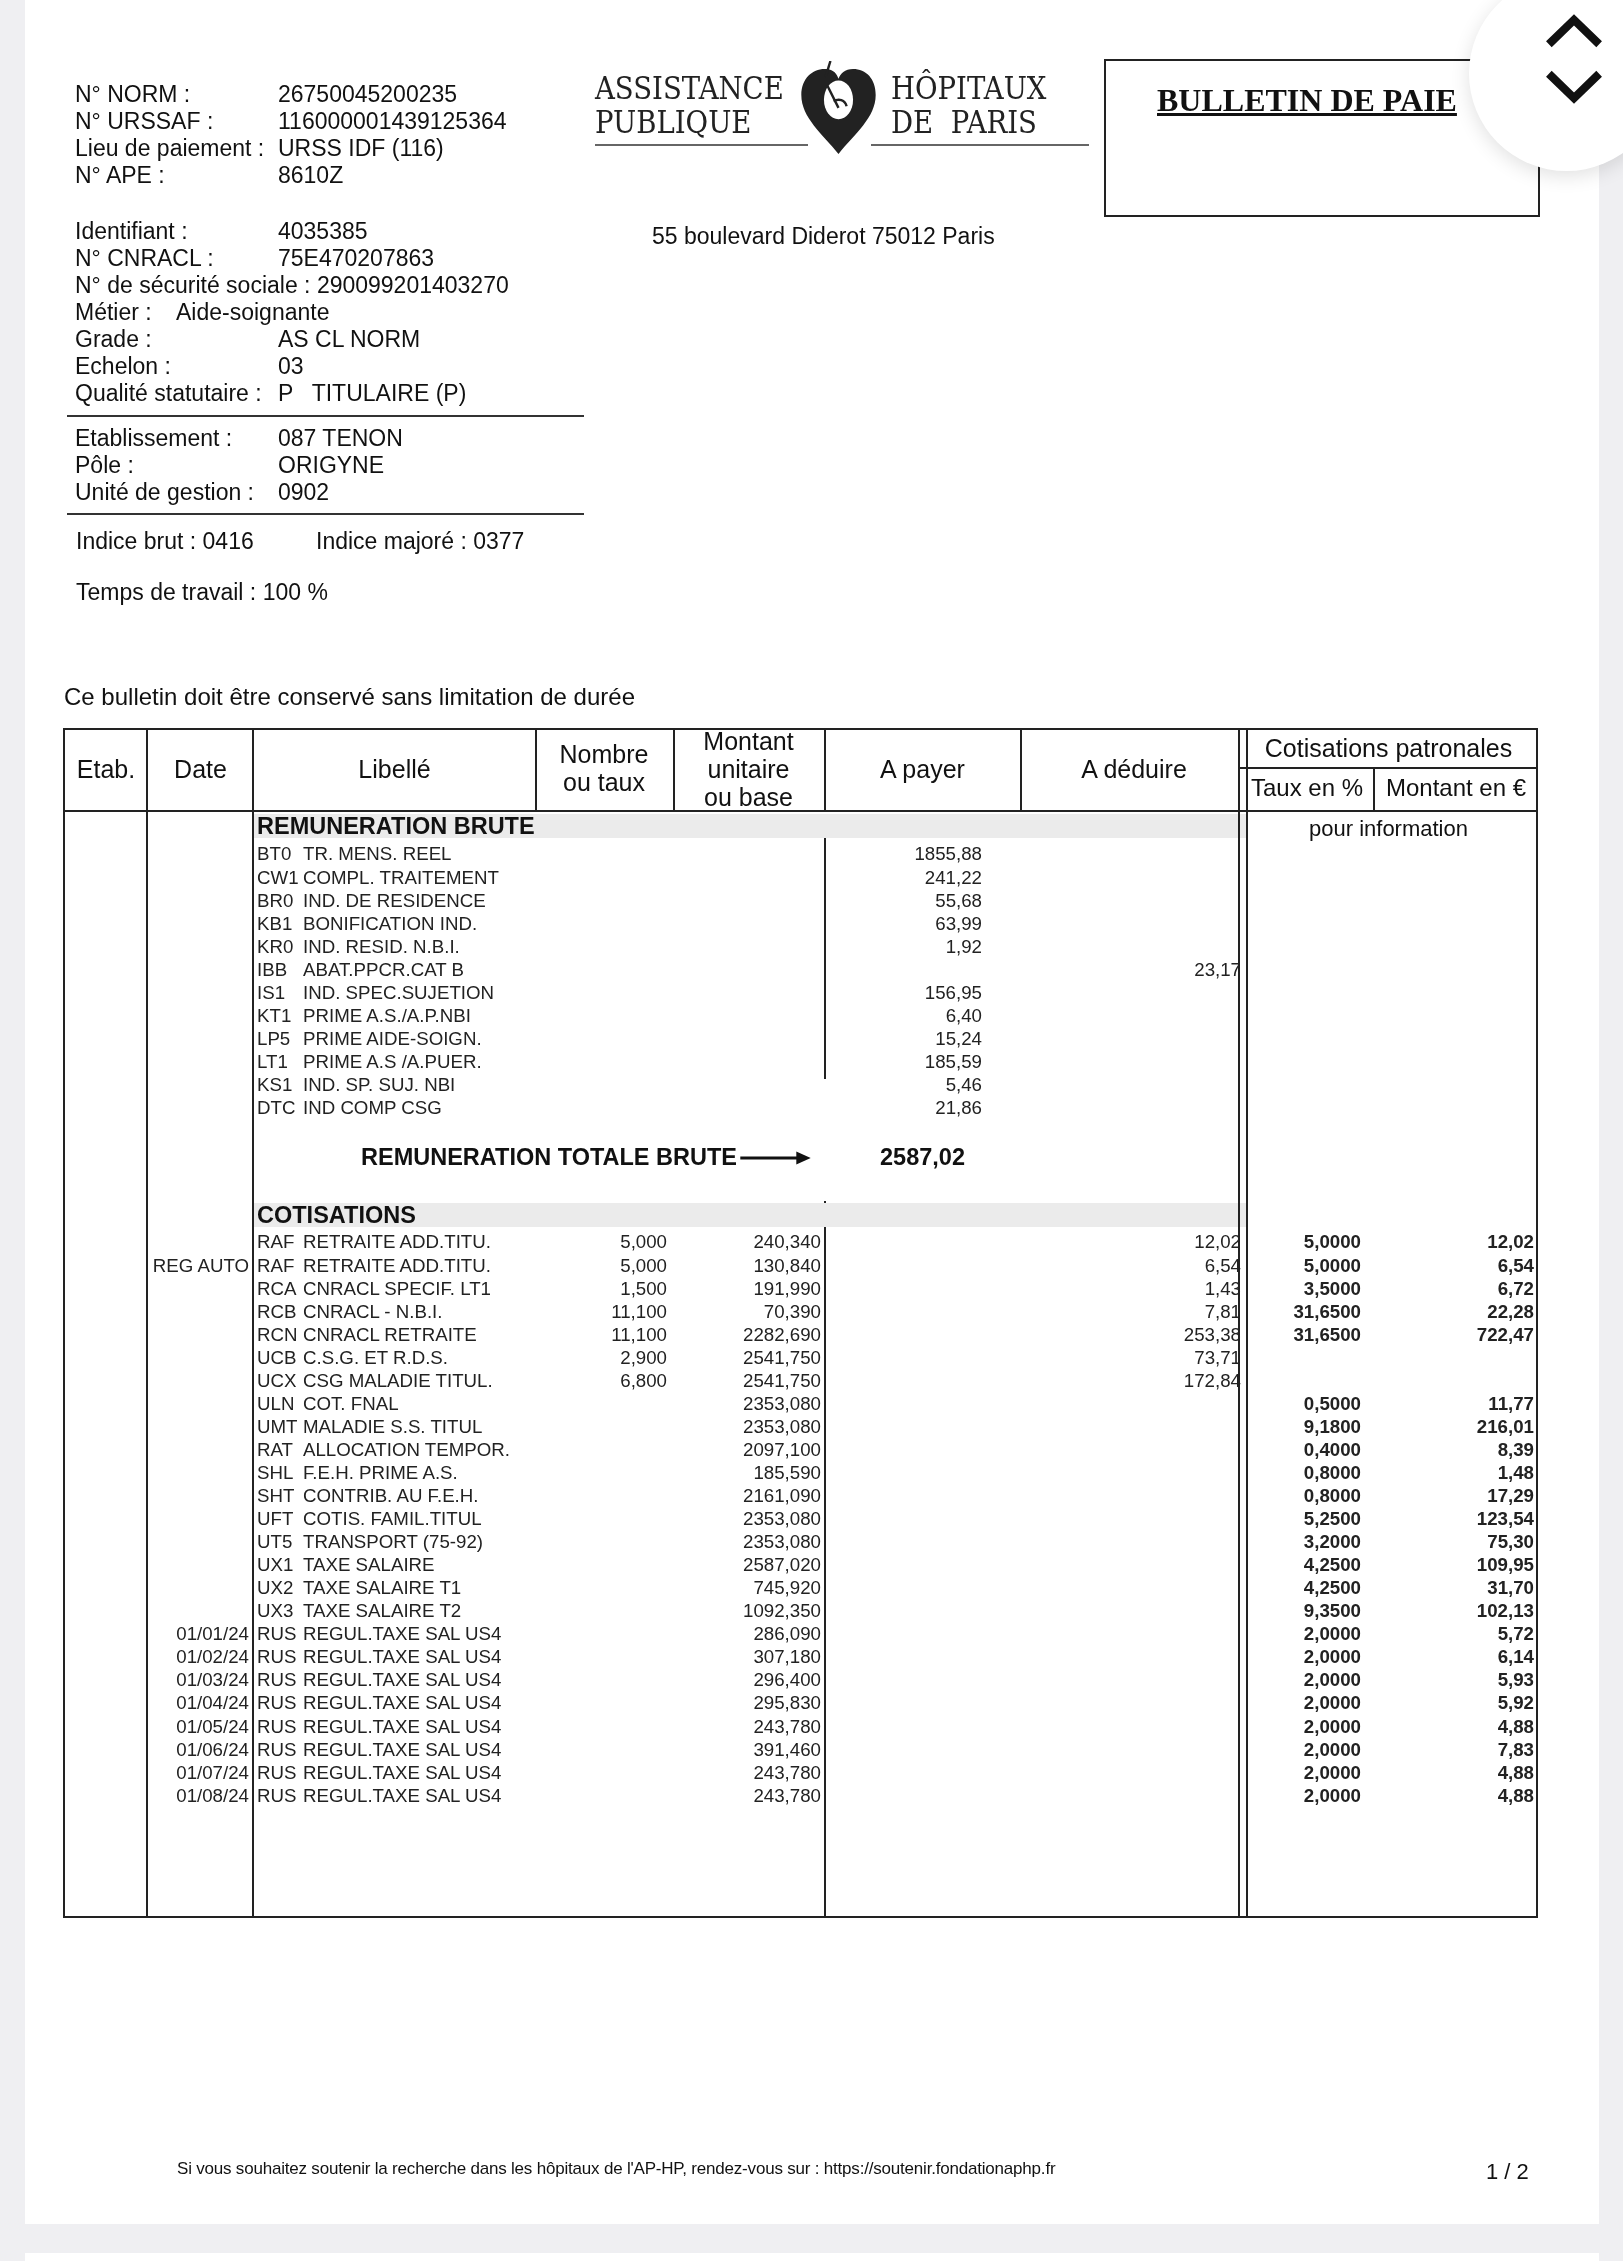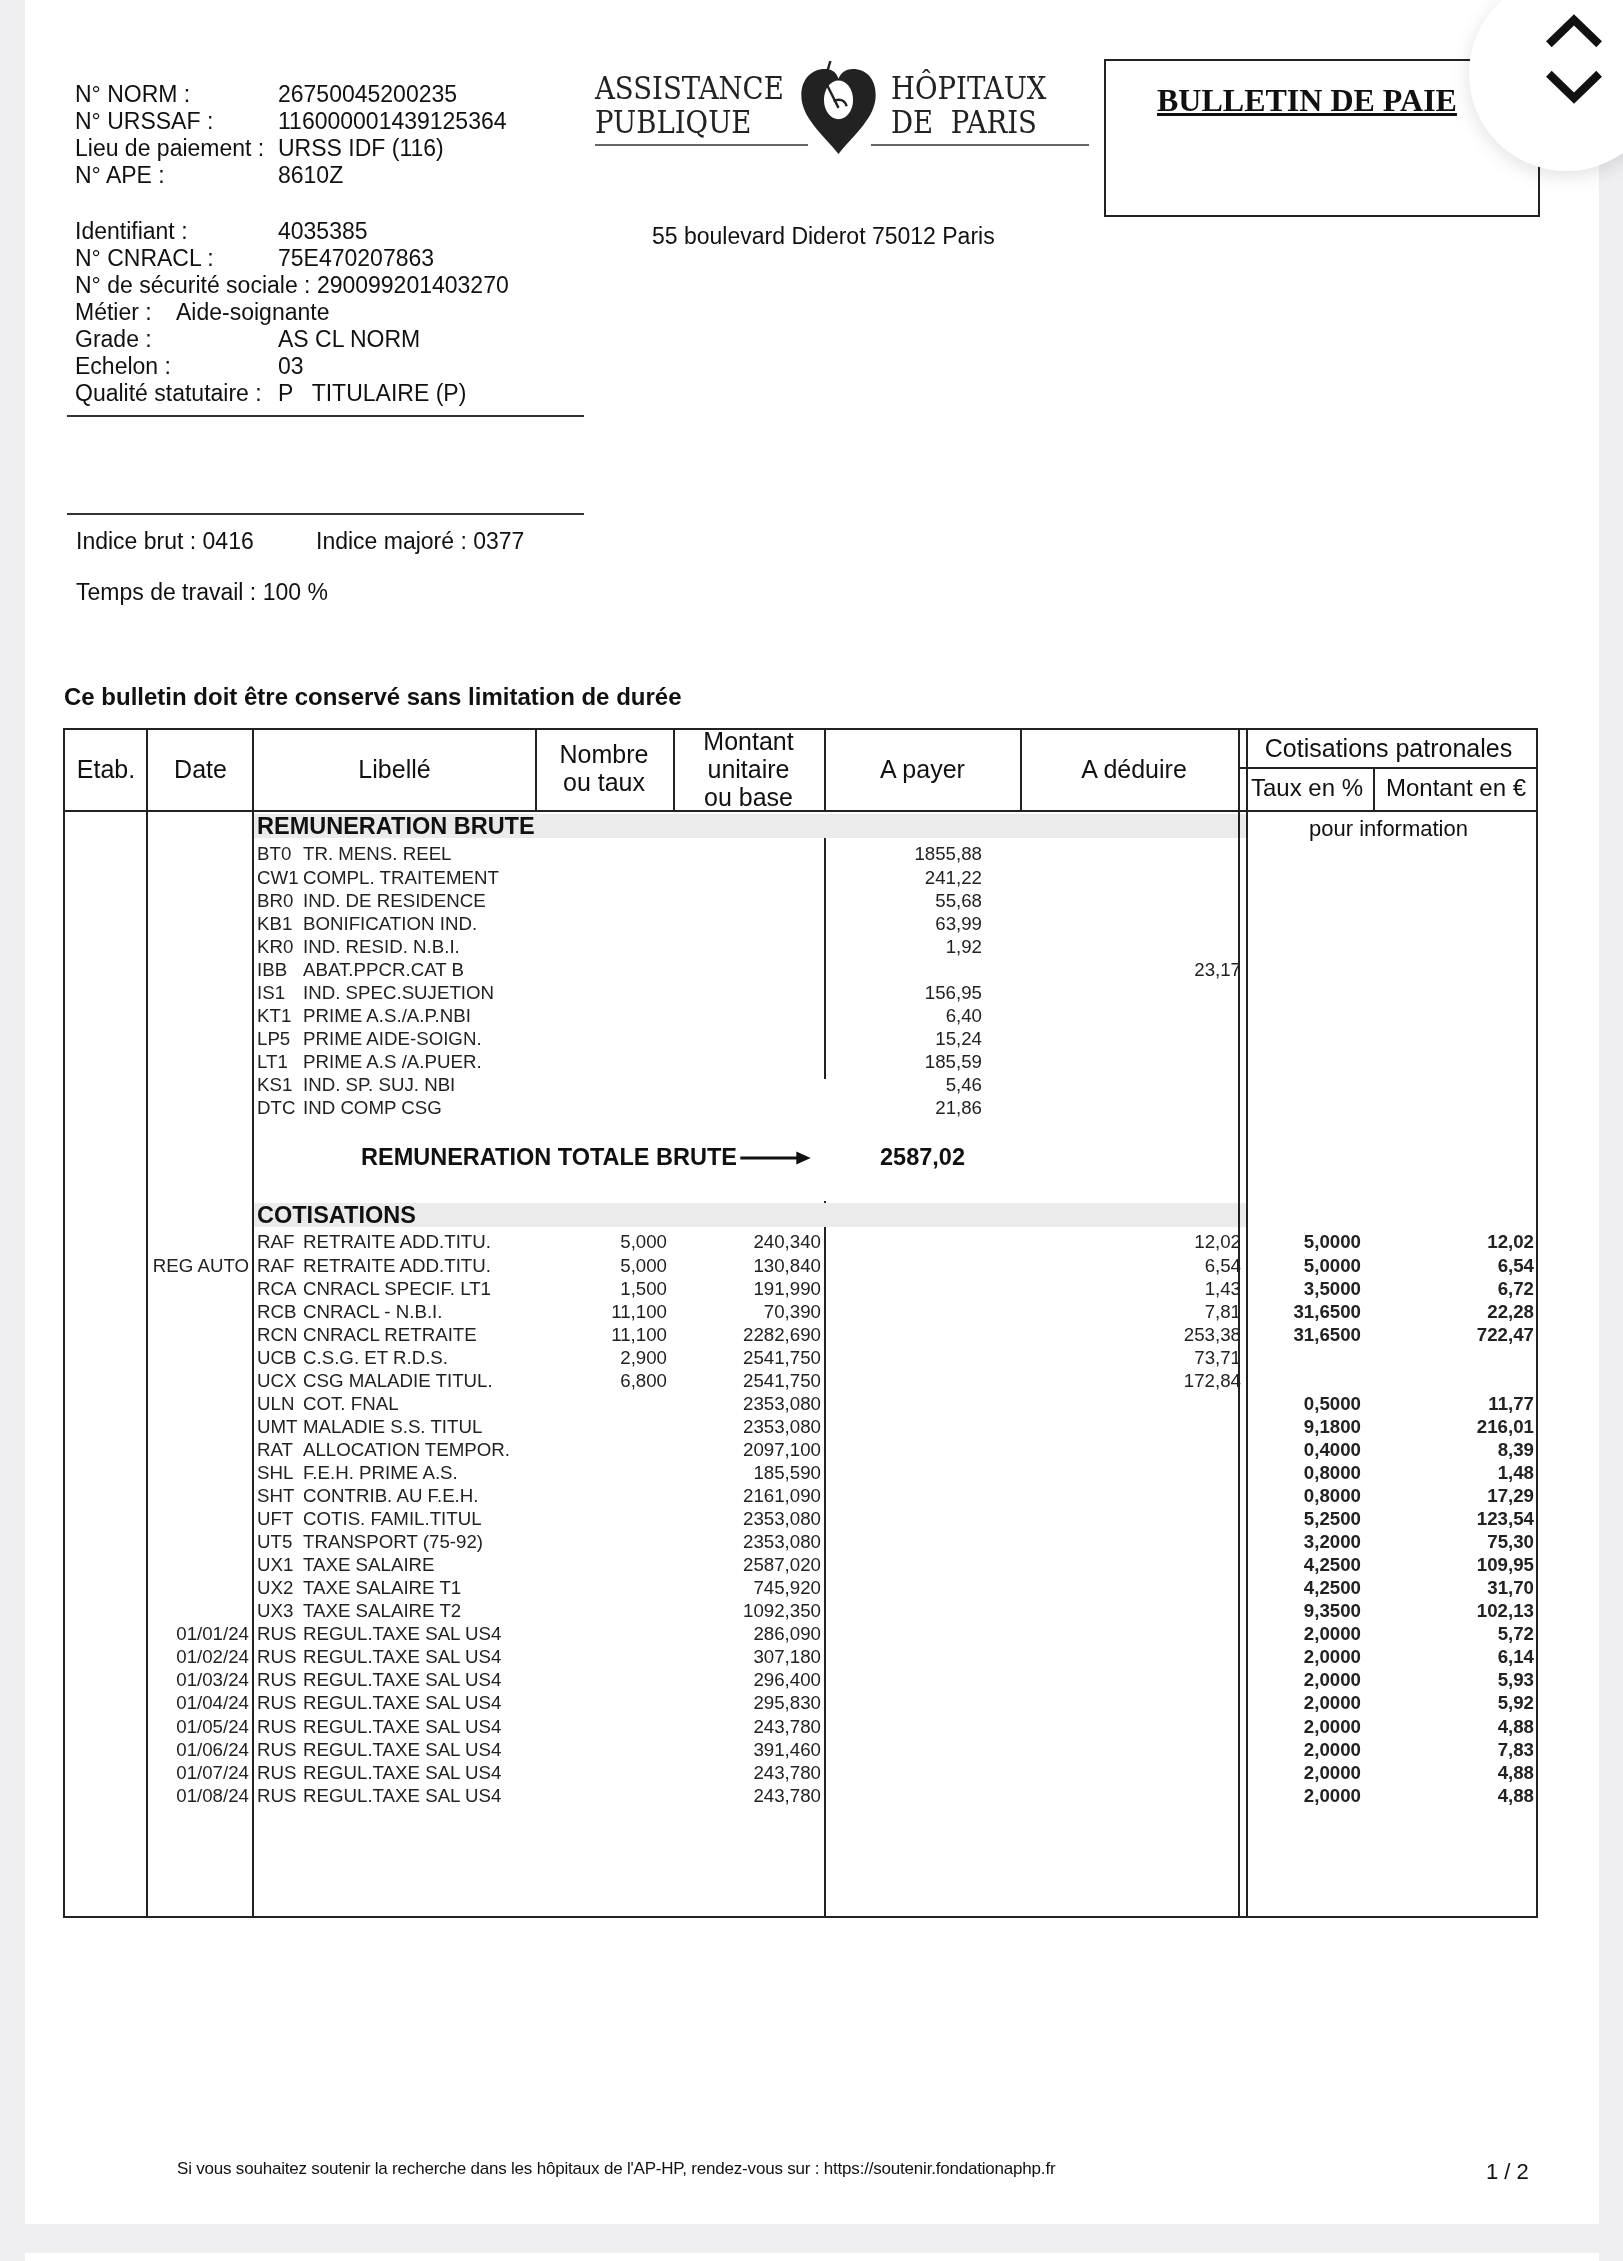--- a/index.html
+++ b/index.html
@@ -71,29 +71,34 @@
     <div><span style="display:inline-block;width:203px">N° CNRACL :</span><span>75E470207863</span></div>
     <div><span>N° de sécurité sociale :</span> <span>290099201403270</span></div>
     <div><span style="display:inline-block;width:101px">Métier :</span><span>Aide-soignante</span></div>
     <div><span style="display:inline-block;width:203px">Grade :</span><span>AS CL NORM</span></div>
     <div><span style="display:inline-block;width:203px">Echelon :</span><span>03</span></div>
     <div><span style="display:inline-block;width:203px">Qualité statutaire :</span><span style="white-space:pre">P   TITULAIRE (P)</span></div>
   </div>
 
   <div class="hr" style="left:42px;top:415px;width:517px;"></div>
 
+  <div class="abs t28" style="left:50px;top:425px;">
+    <div><span style="display:inline-block;width:203px">Etablissement :</span><span>087 TENON</span></div>
+    <div><span style="display:inline-block;width:203px">Pôle :</span><span>ORIGYNE</span></div>
+    <div><span style="display:inline-block;width:203px">Unité de gestion :</span><span>0902</span></div>
+  </div>
 
   <div class="hr" style="left:42px;top:513px;width:517px;"></div>
 
   <div class="abs t28" style="left:51px;top:528px;">Indice brut : 0416</div>
   <div class="abs t28" style="left:291px;top:528px;">Indice majoré : 0377</div>
   <div class="abs t28" style="left:51px;top:579px;">Temps de travail : 100 %</div>
 
 
-  <div class="abs" style="left:39px;top:683px;font-size:24px;font-weight:bold;">Ce bulletin doit être conservé sans limitation de durée</div>
+  <div class="abs" style="left:39px;top:683px;font-size:24px;font-weight:normal;">Ce bulletin doit être conservé sans limitation de durée</div>
 
   <div class="tbl" style="left:38px;top:728px;width:1185px;height:1190px;"></div>
   <div class="hline" style="left:38px;top:810px;width:1185px;"></div>
   <div class="vline" style="left:121px;top:728px;height:1190px;"></div>
   <div class="vline" style="left:227px;top:728px;height:1190px;"></div>
   <div class="vline" style="left:510px;top:728px;height:82px;"></div>
   <div class="vline" style="left:648px;top:728px;height:82px;"></div>
   <div class="vline" style="left:799px;top:728px;height:82px;"></div>
   <div class="vline" style="left:799px;top:836px;height:243px;"></div>
   <div class="vline" style="left:799px;top:1201px;height:717px;"></div>

